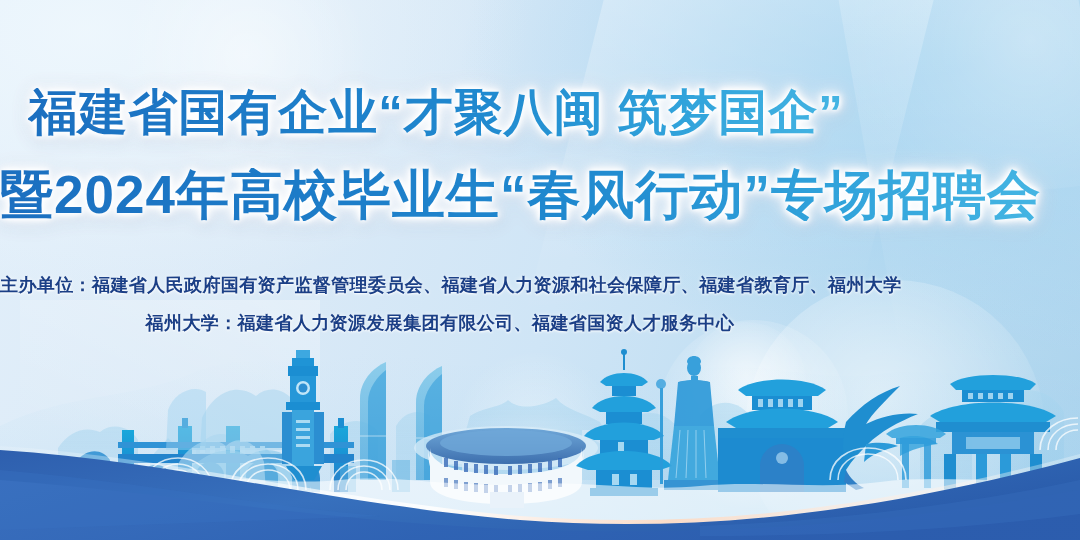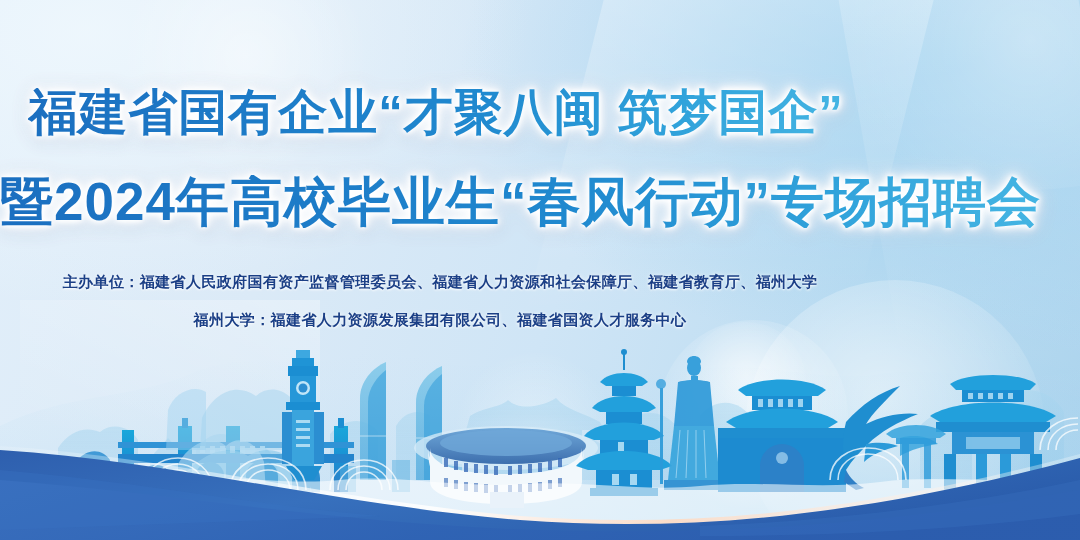--- a/index.html
+++ b/index.html
@@ -54,42 +54,42 @@
     font-weight:700;
     letter-spacing:1px;
     white-space:nowrap;
     line-height:1;
   }
   .title-1{
     position:absolute;left:0;top:88px;width:872px;
     font-size:49px;
   }
   .title-2{
-    position:absolute;left:0;top:175px;width:1008px;
+    position:absolute;left:0;top:168px;width:1008px;
     font-size:53px;
   }
   .title-1 .glyphs, .title-2 .glyphs{
     display:inline-block;
     background-image:linear-gradient(95deg,#1b6fc0 0%,#1d7cc8 30%,#2089cf 55%,#31a3db 80%,#45b5e3 100%);
     -webkit-background-clip:text;
     background-clip:text;
     color:transparent;
     -webkit-text-stroke:0px;
     paint-order:stroke fill;
     filter:
       drop-shadow(0 0 2px #ffffff)
       drop-shadow(0 0 3px #ffffff)
       drop-shadow(0 0 5px rgba(255,255,255,0.95))
       drop-shadow(0 0 9px rgba(255,255,255,0.8))
       drop-shadow(1px 2px 2px rgba(30,80,150,0.22));
   }
 
   .sub-line{
     position:absolute;width:880px;text-align:center;
-    font-size:15px;font-weight:700;color:#1b3f86;
+    font-size:18px;font-weight:700;color:#1b3f86;
     letter-spacing:0.4px;white-space:nowrap;
     text-shadow:0 1px 2px rgba(255,255,255,0.9), 0 0 4px rgba(255,255,255,0.75);
   }
   .sub-1{top:273px;}
   .sub-2{top:311px;}
 </style>
 </head>
 <body>
 
 <div id="banner">

